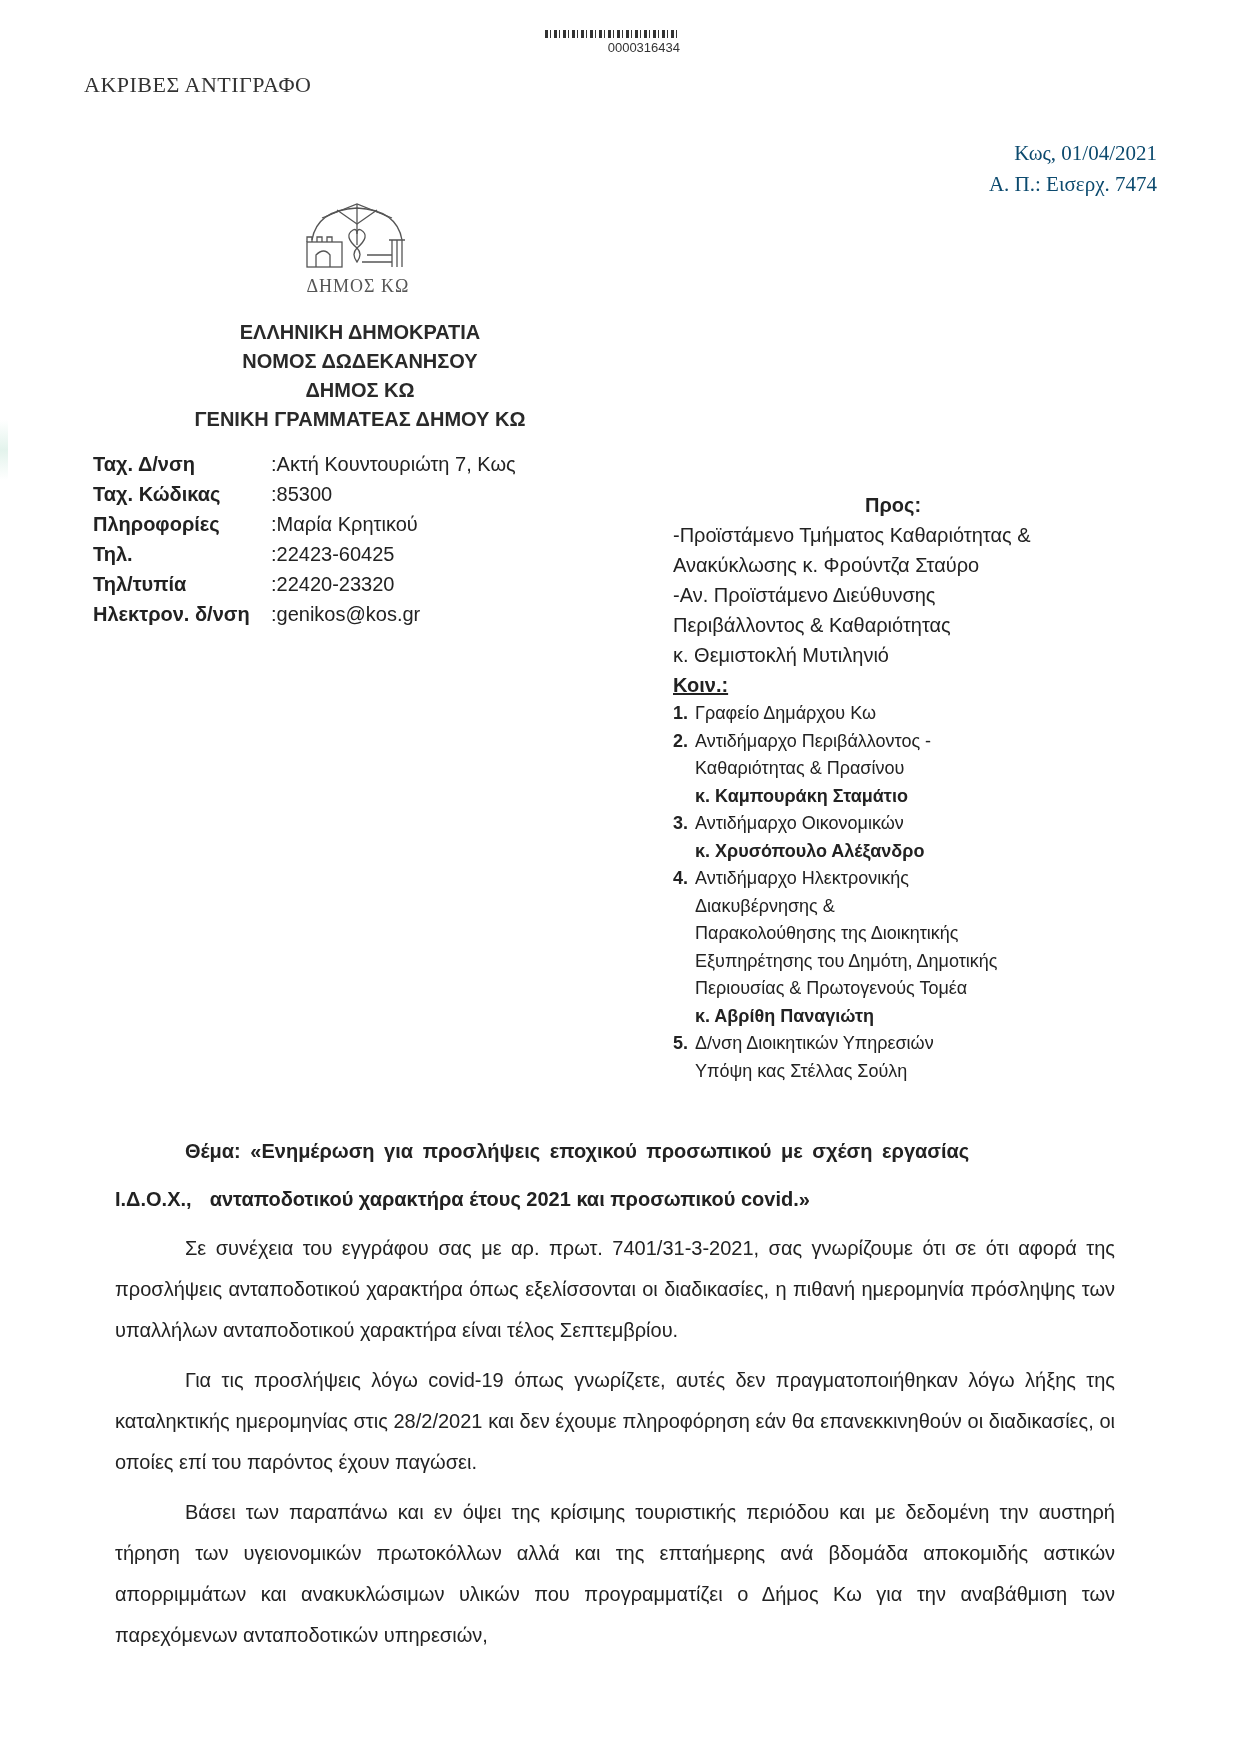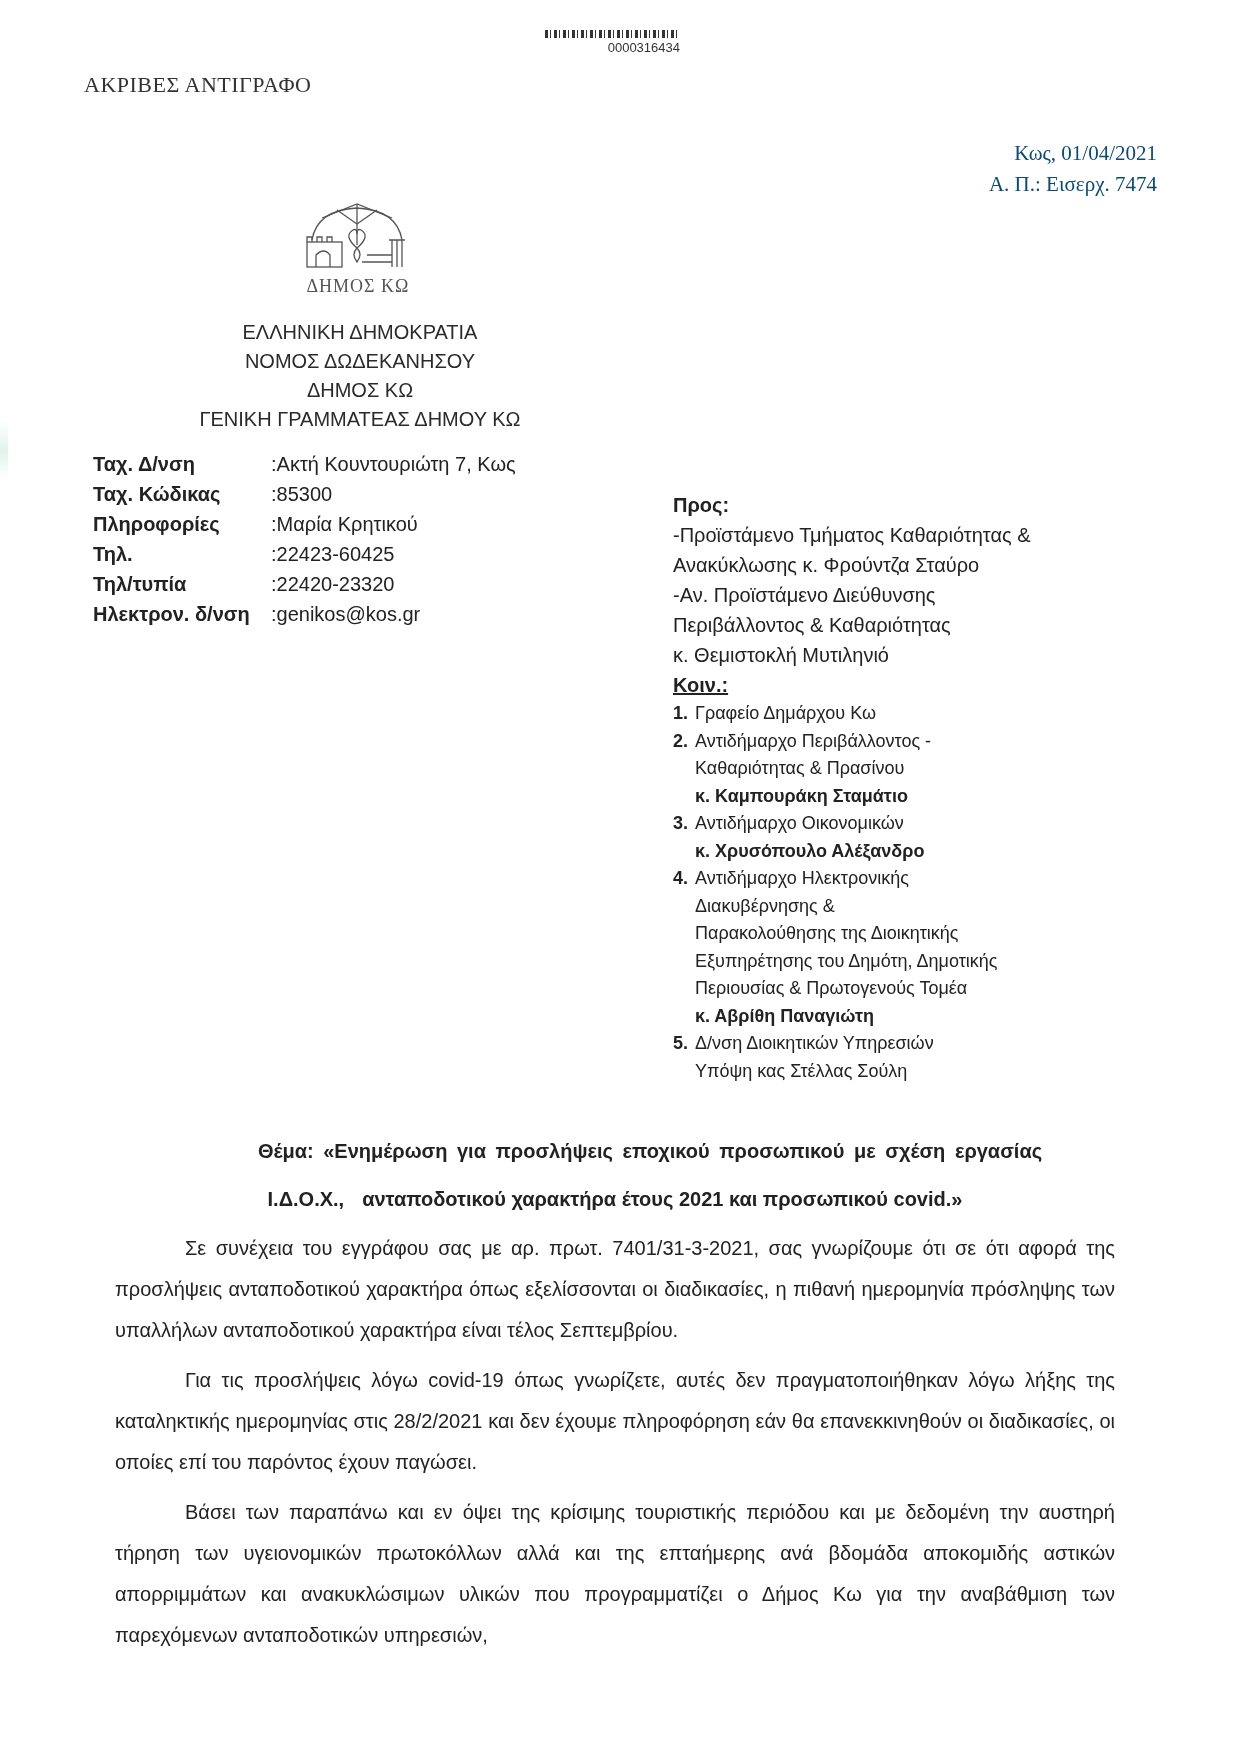--- a/index.html
+++ b/index.html
@@ -6,33 +6,33 @@
   body { width: 1241px; height: 1755px; position: relative; overflow: hidden; color: #222; font-family: "Liberation Sans", sans-serif; }
   .abs { position: absolute; }
   .barcode { left: 545px; top: 30px; width: 135px; height: 8px;
     background: repeating-linear-gradient(90deg, #333 0 3px, #fff 3px 5px, #333 5px 6px, #fff 6px 9px); }
   .barcode-num { left: 540px; top: 40px; width: 140px; text-align: right; font-size: 13px; color: #333; }
   .serif { font-family: "Liberation Serif", serif; }
   .copy-stamp { left: 84px; top: 72px; font-size: 22px; letter-spacing: 0.5px; color: #333; }
   .date-block { right: 84px; top: 138px; text-align: right; font-size: 21px; line-height: 31px; color: #0c4a6e; }
   .logo { left: 292px; top: 200px; width: 130px; height: 70px; }
   .logo-text { left: 296px; top: 276px; width: 124px; text-align: center; font-size: 18px; color: #555; letter-spacing: 1px; }
-  .org { left: 150px; top: 318px; width: 420px; text-align: center; font-size: 20px; line-height: 29px; font-weight: normal; color: #2a2a2a; }
+  .org { left: 150px; top: 318px; width: 420px; text-align: center; font-size: 20px; line-height: 29px; font-weight: bold; color: #2a2a2a; }
   .contacts { left: 93px; top: 449px; font-size: 20px; line-height: 30px; }
   .contacts .row { display: flex; }
   .contacts .lbl { width: 178px; font-weight: bold; }
   .contacts .val { }
   .recipients { left: 673px; top: 490px; width: 440px; font-size: 20px; line-height: 30px; }
-  .recipients .title { font-weight: bold; }
+  .recipients .title { font-weight: bold; text-align: center; }
   .recipients .koin { font-weight: bold; text-decoration: underline; }
   .cc-list { margin: 0; padding: 0; list-style: none; font-size: 18px; line-height: 27.5px; }
   .cc-list li { display: flex; }
   .cc-list .num { width: 22px; font-weight: bold; flex: none; }
   .cc-list .bold { font-weight: bold; }
-  .subject { left: 115px; top: 1127px; width: 1000px; font-size: 20px; line-height: 48px; font-weight: bold; text-align: center; }
+  .subject { left: 115px; top: 1127px; width: 1000px; font-size: 20px; line-height: 48px; font-weight: bold; }
   .subject .l1 { padding-left: 70px; word-spacing: 4px; }
   .subject .l2 span.gap { display: inline-block; width: 18px; }
   .body-text { left: 115px; top: 1228px; width: 1000px; font-size: 20px; line-height: 41px; text-align: justify; }
   .body-text p { margin: 0 0 9px 0; text-indent: 70px; }
   .scan-mark { left: 0; top: 420px; width: 8px; height: 60px; background: linear-gradient(#fff, #e3f3ec, #fff); }
 </style>
 </head>
 <body>
 
 <div class="abs barcode"></div>

